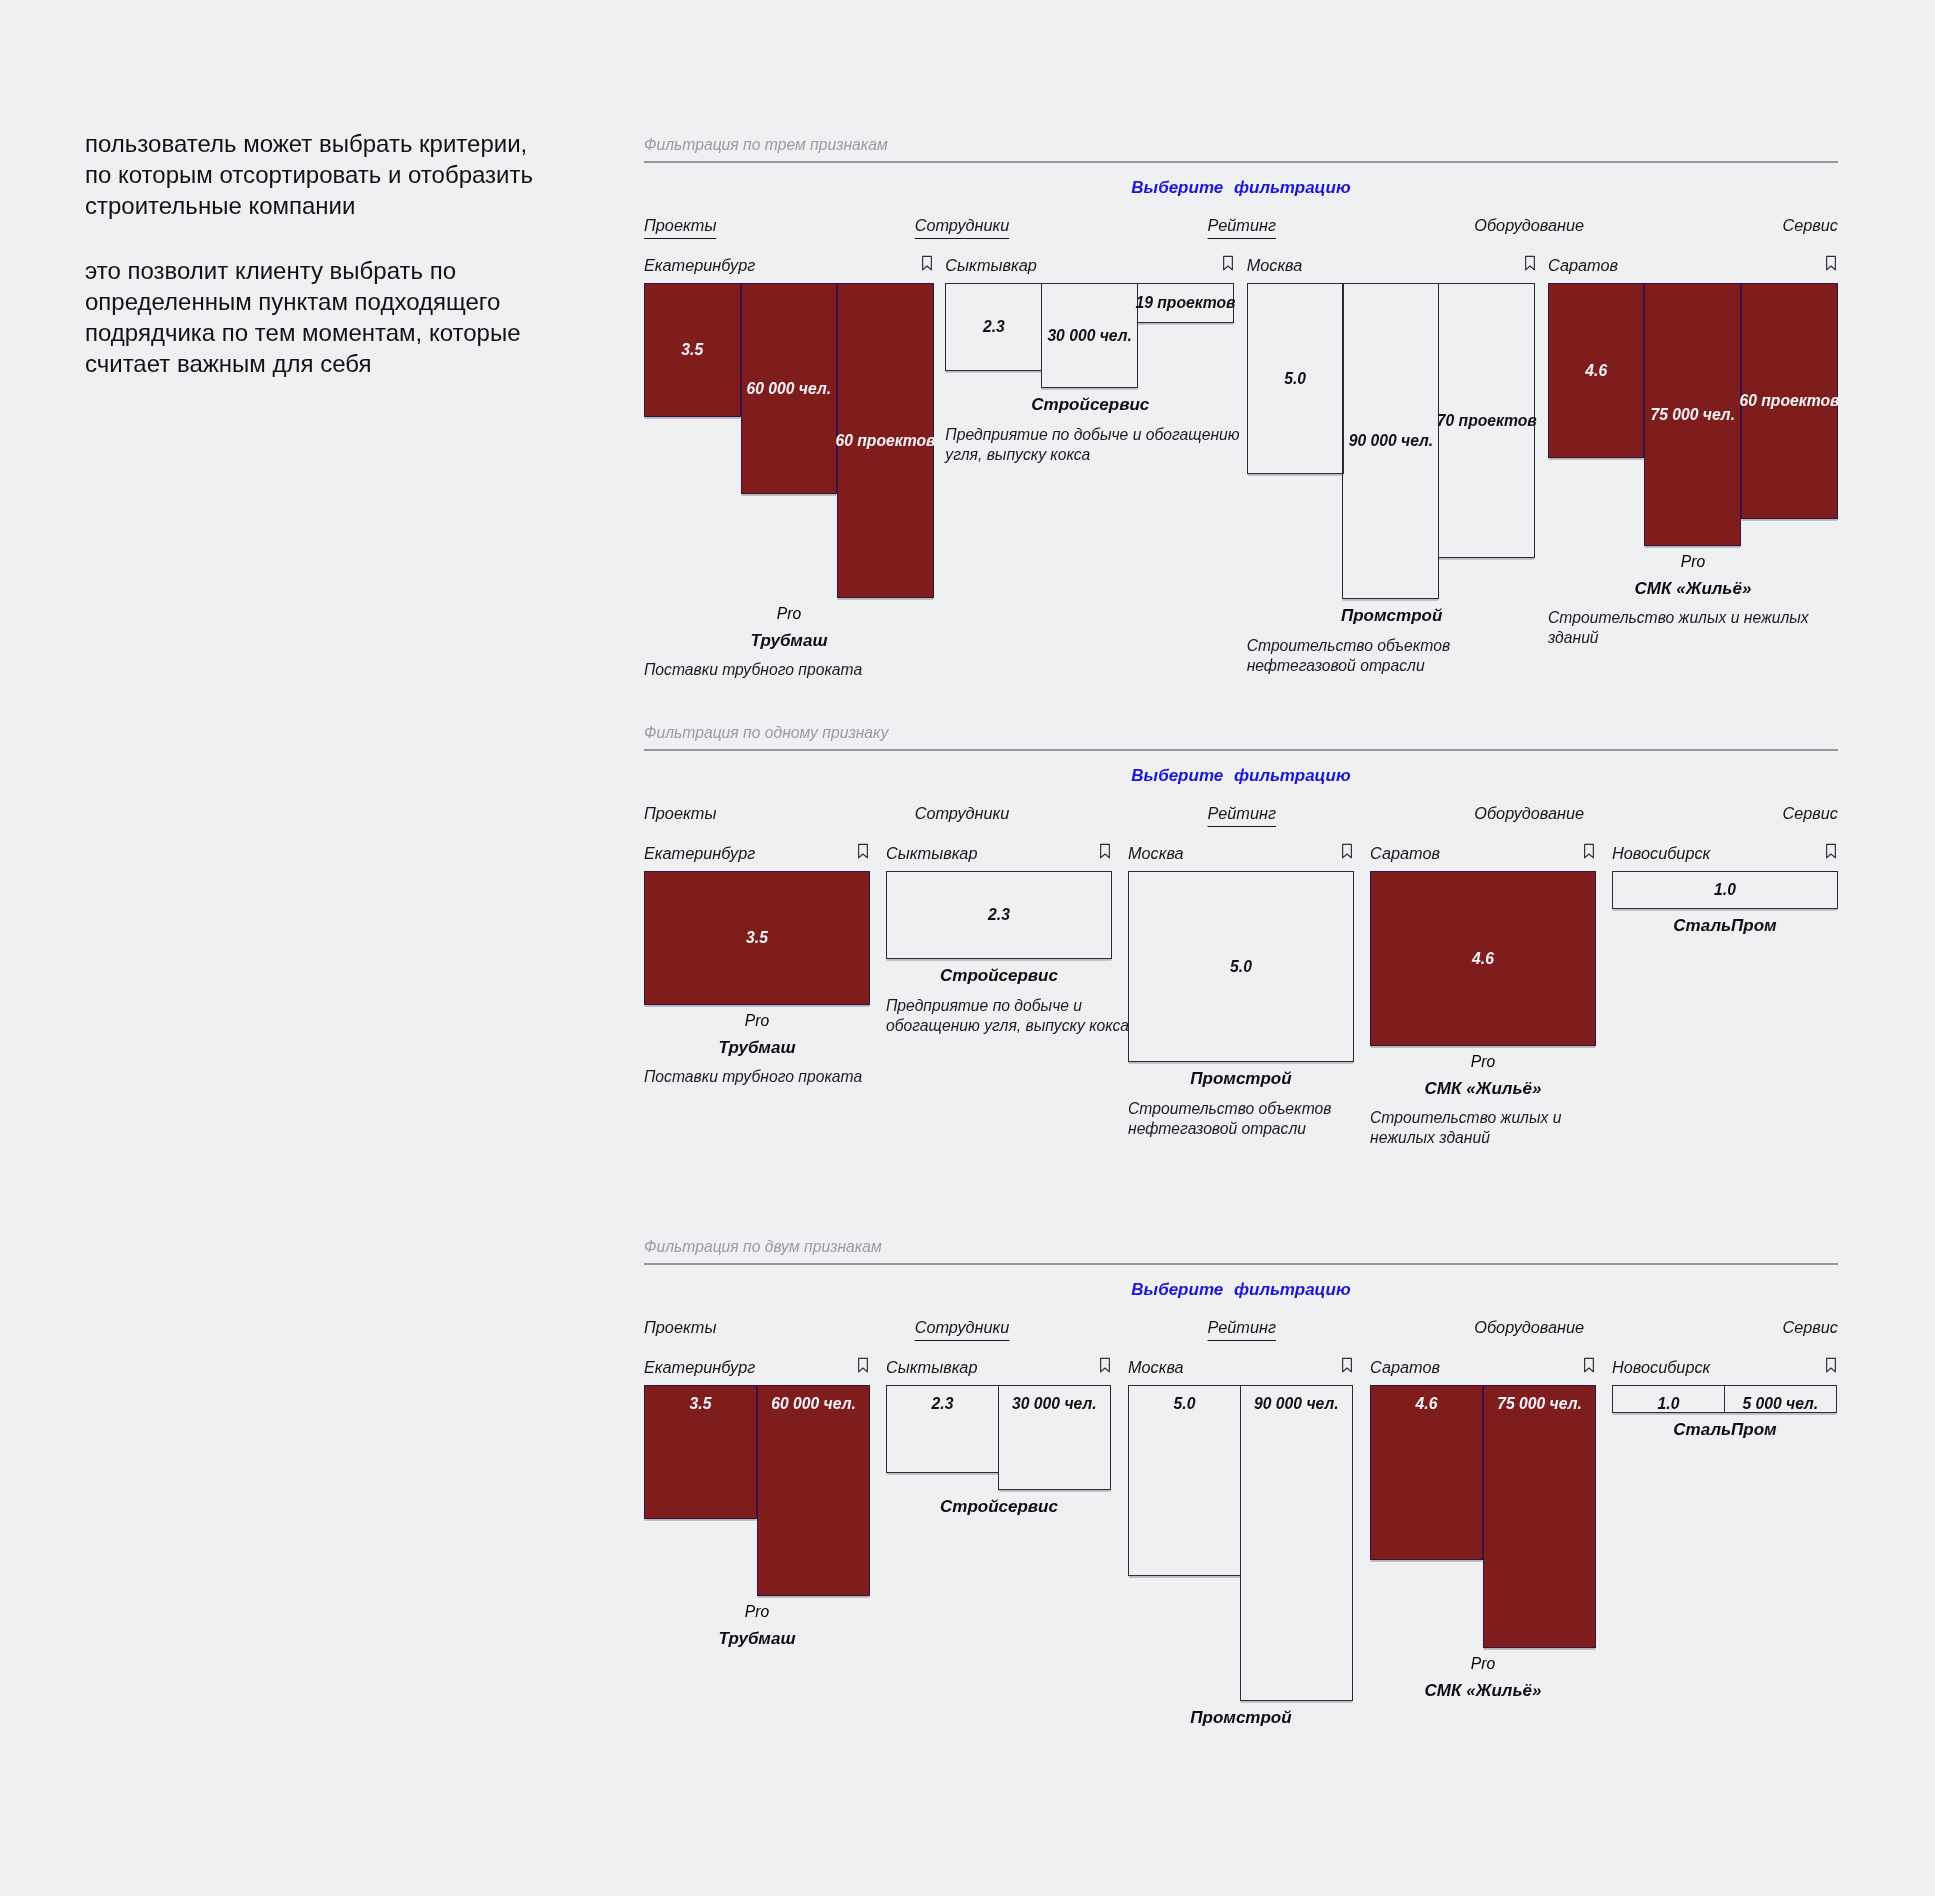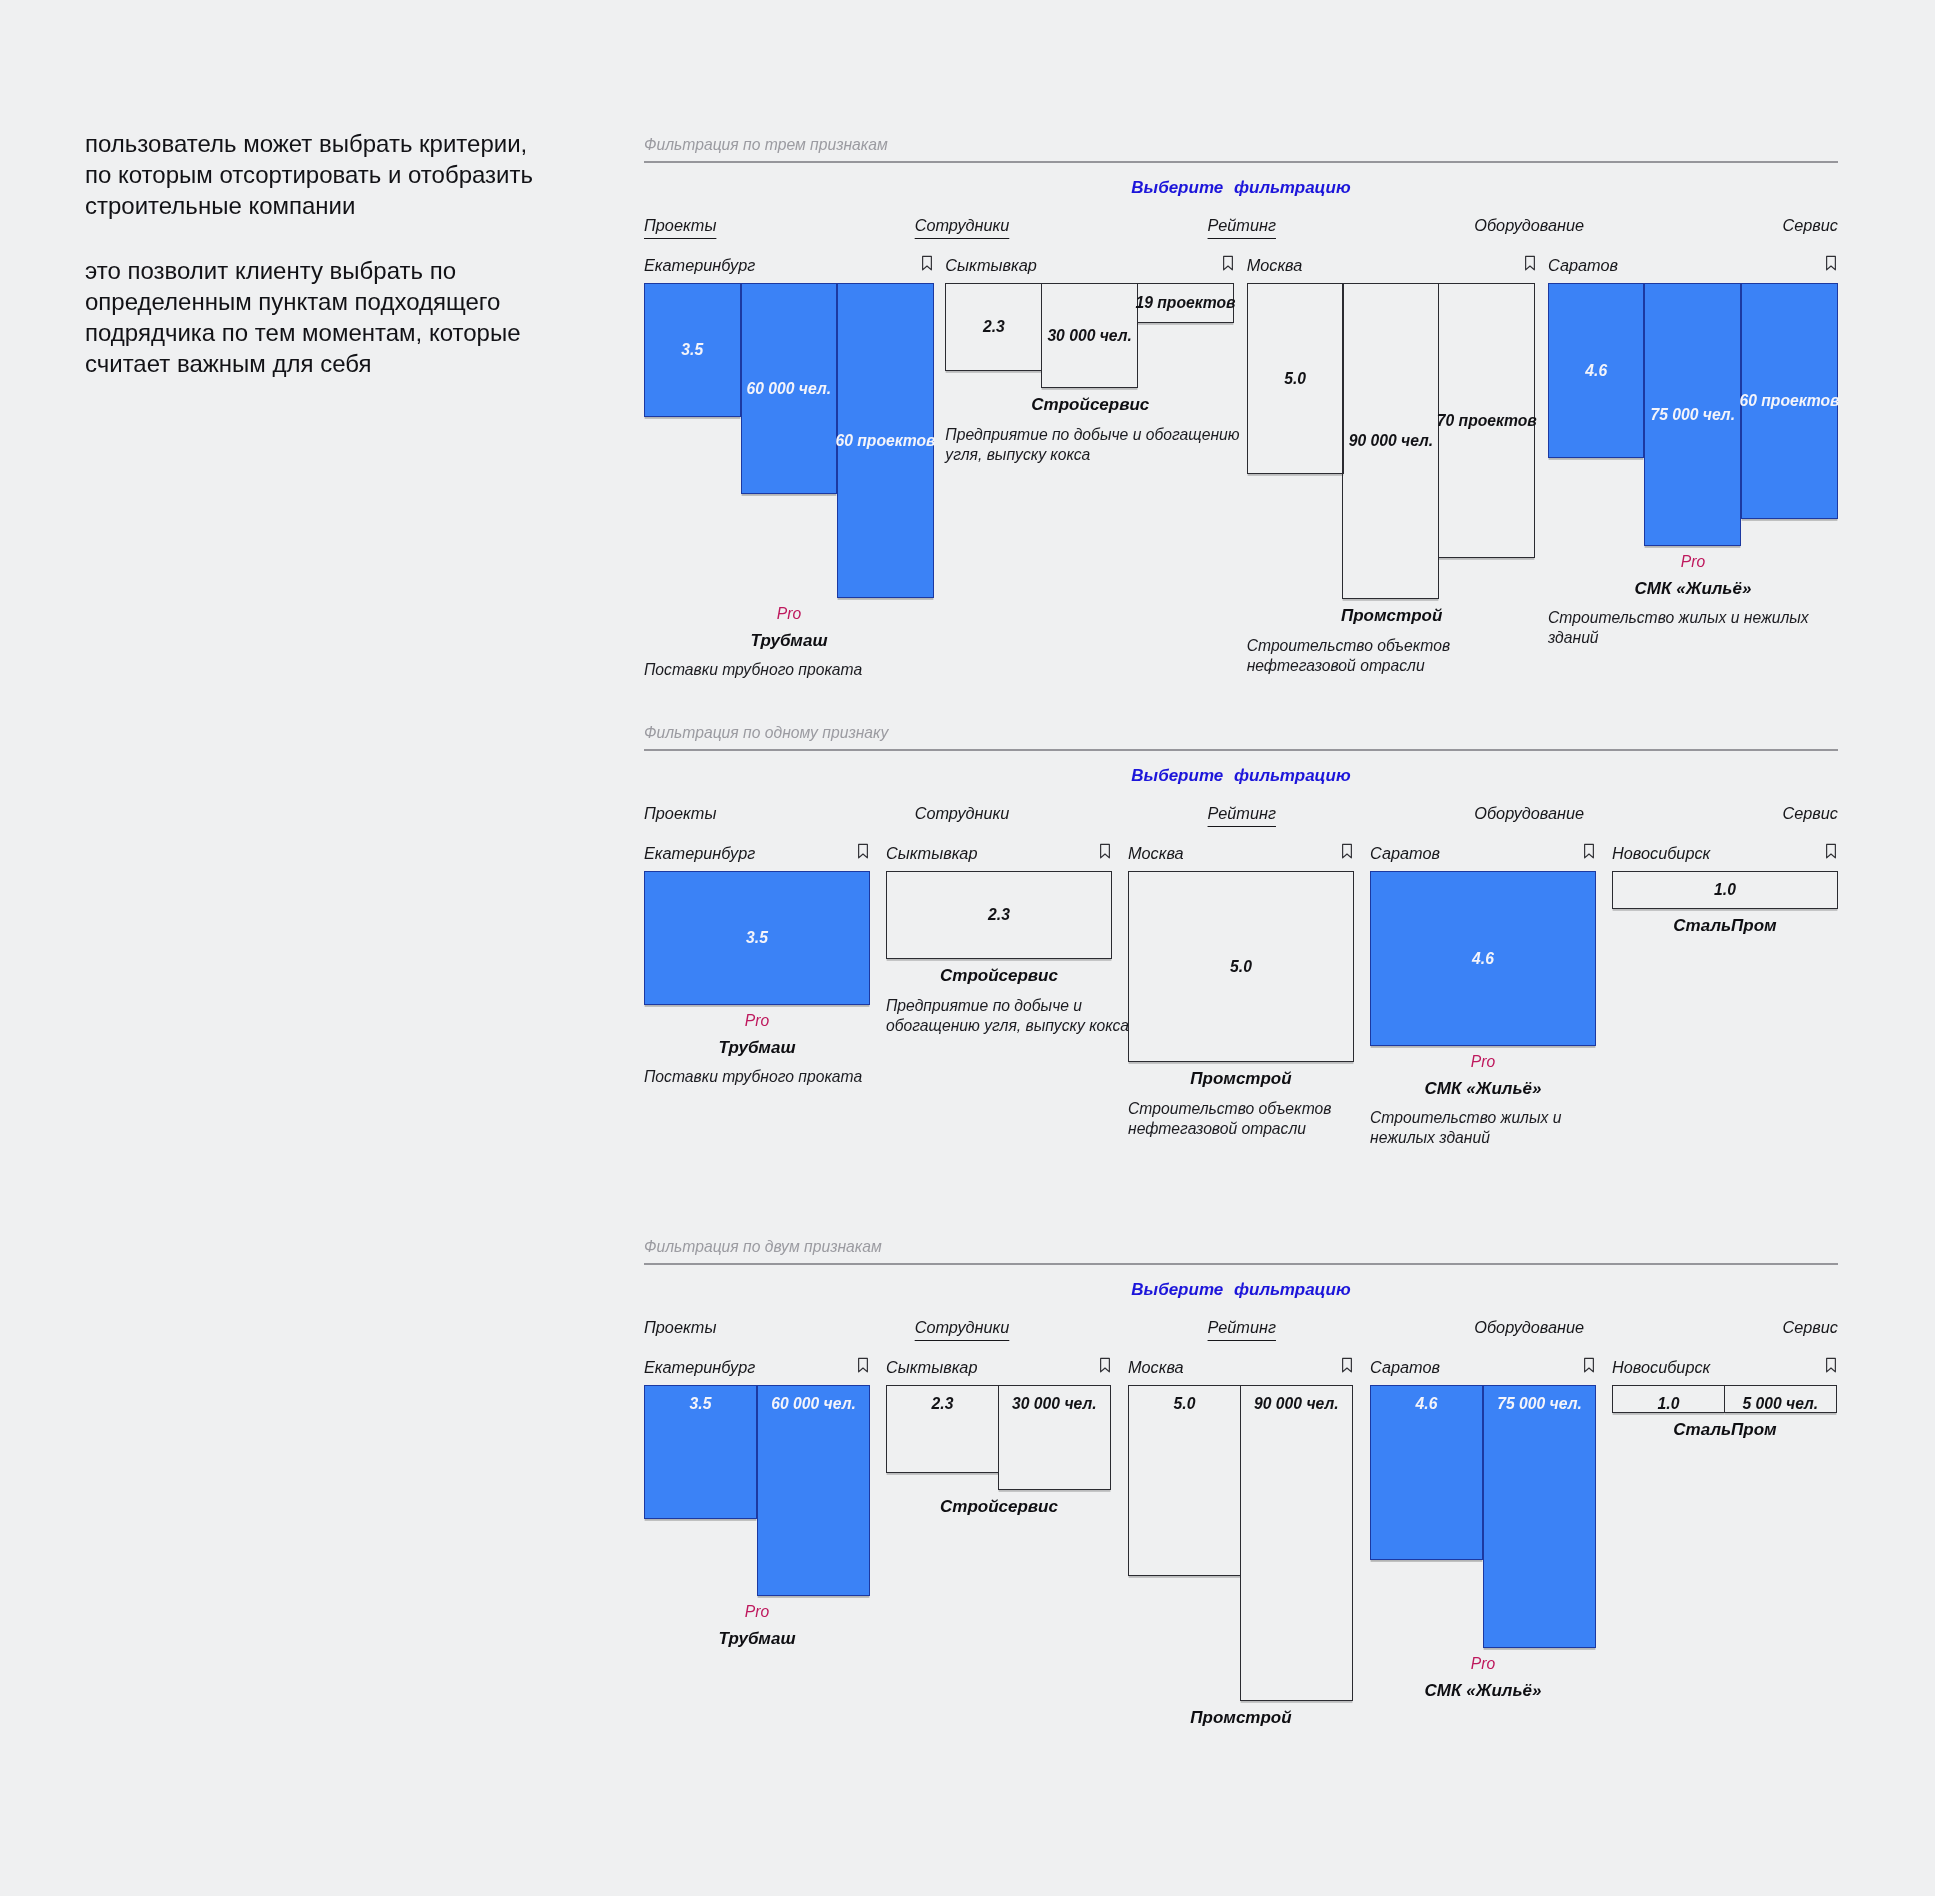--- a/index.html
+++ b/index.html
@@ -21,27 +21,27 @@
   .tab.active{text-decoration:underline;text-underline-offset:6.7px;text-decoration-thickness:1.2px;}
   .cards{margin-top:20.6px;display:flex;justify-content:space-between;align-items:flex-start;}
   .card{display:block;}
   .sec-s1 .card{width:290px}
   .sec-s2 .card,.sec-s3 .card{width:226px}
   .cityrow{display:flex;justify-content:space-between;align-items:flex-start;font-size:16.3px;color:#17171b;margin-bottom:8.5px;}
   .bm{flex:0 0 auto;margin-top:-1.2px;}
   .bars{display:flex;align-items:flex-start;}
   .bar{box-sizing:border-box;display:flex;justify-content:center;align-items:center;
        font-size:15.7px;font-weight:600;white-space:nowrap;}
-  .bar.blue{background:#3b82f6;color:#f4f4fa;border:0.6px solid rgba(8,8,105,0.6);box-shadow:0 2.4px 0 -0.6px rgba(0,0,0,0.25);}
+  .bar.blue{background:#7f1d1d;color:#f4f4fa;border:0.6px solid rgba(8,8,105,0.6);box-shadow:0 2.4px 0 -0.6px rgba(0,0,0,0.25);}
   .bar.outline{border:1.2px solid #2b2b31;color:#121216;box-shadow:0 2.4px 0 -0.6px rgba(0,0,0,0.22);}
   .bar.outline + .bar.outline{margin-left:-1.2px;}
   .sec-s1 .bar{width:97px}
   .sec-s2 .bar{width:226px}
   .sec-s3 .bar{width:113px;align-items:flex-start;padding-top:8.5px;}
-  .pro{margin-top:7.3px;text-align:center;font-size:15.7px;color:#be185d;}
+  .pro{margin-top:7.3px;text-align:center;font-size:15.7px;color:#000000;}
   .name{margin-top:7.3px;text-align:center;font-size:17px;font-weight:700;color:#0e0e12;}
   .desc{margin-top:9.7px;font-size:15.7px;line-height:20px;color:#1b1b20;width:calc(100% + 25.4px);}
 </style>
 </head>
 <body>
 
 <div class="page">
 
   <div class="notes">
     <p>пользователь может выбрать критерии,

